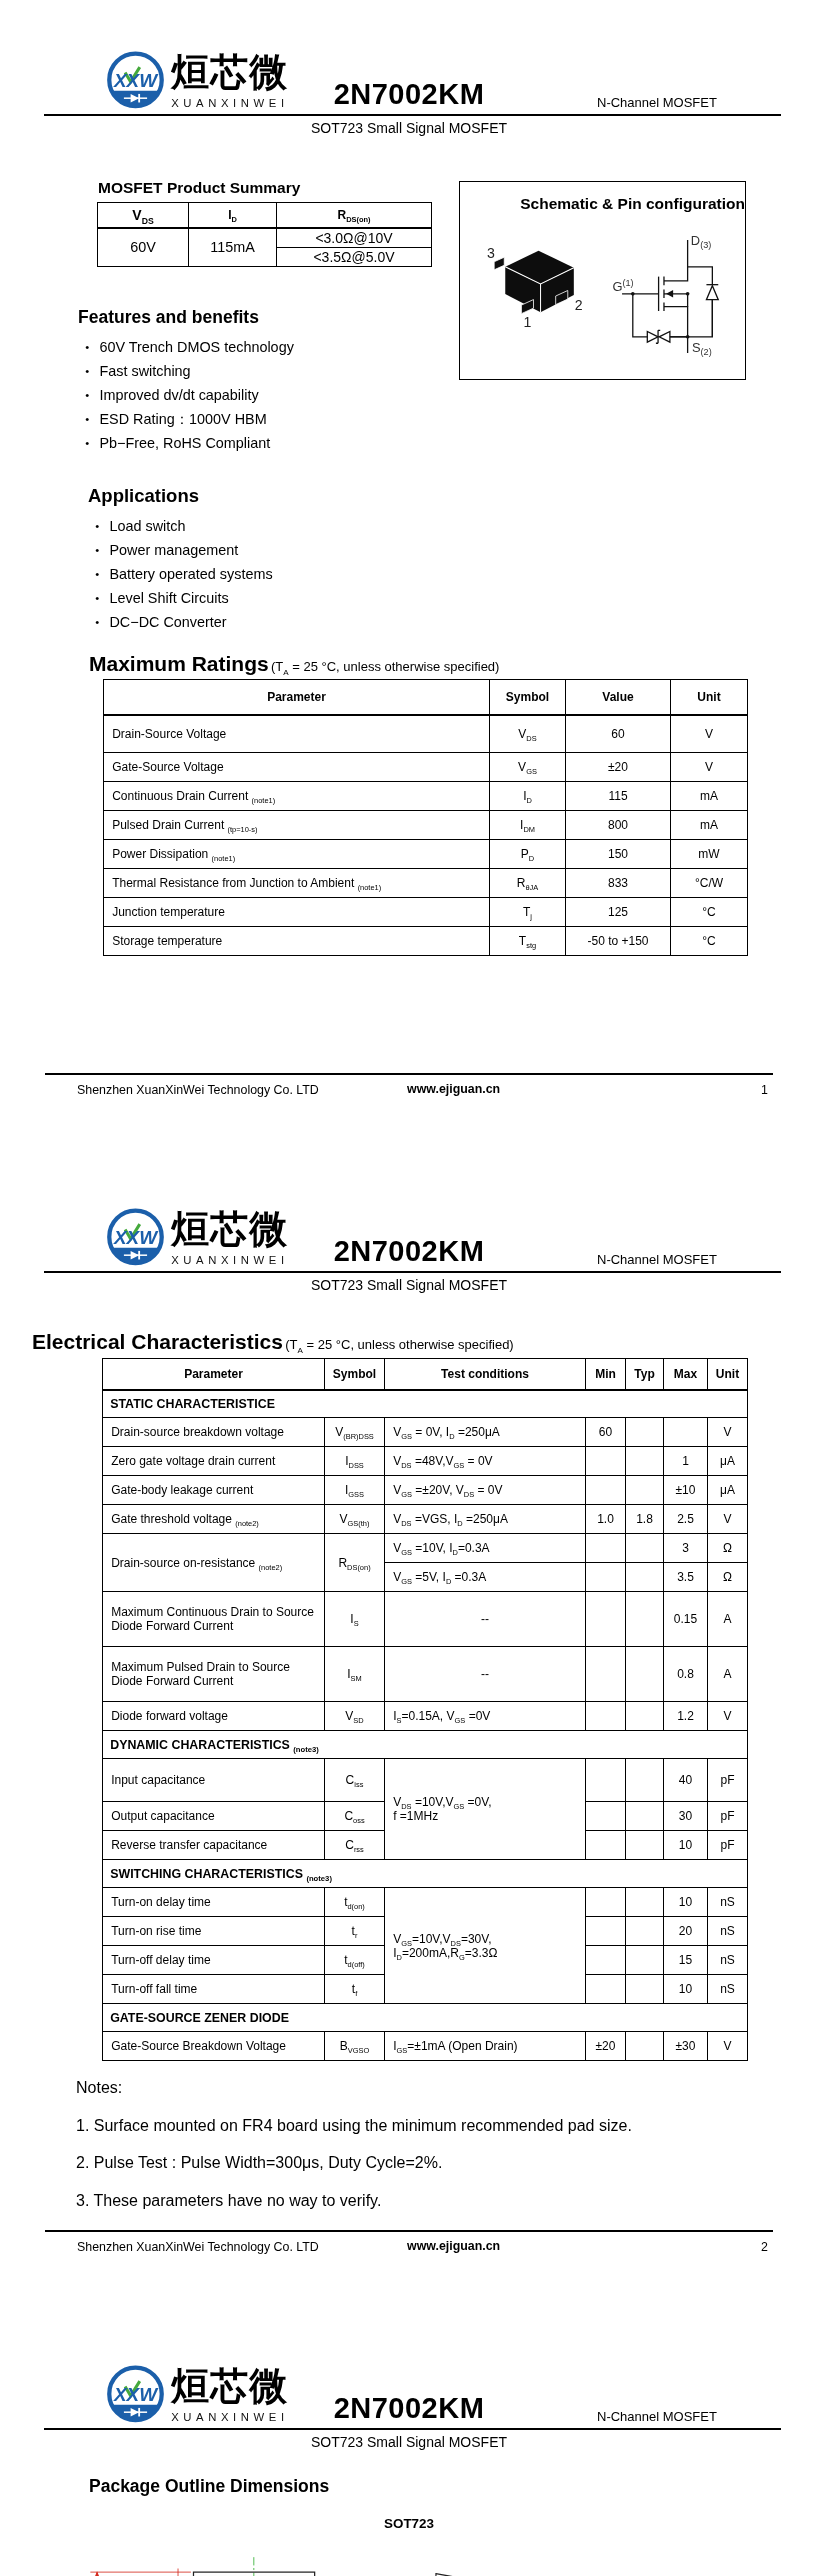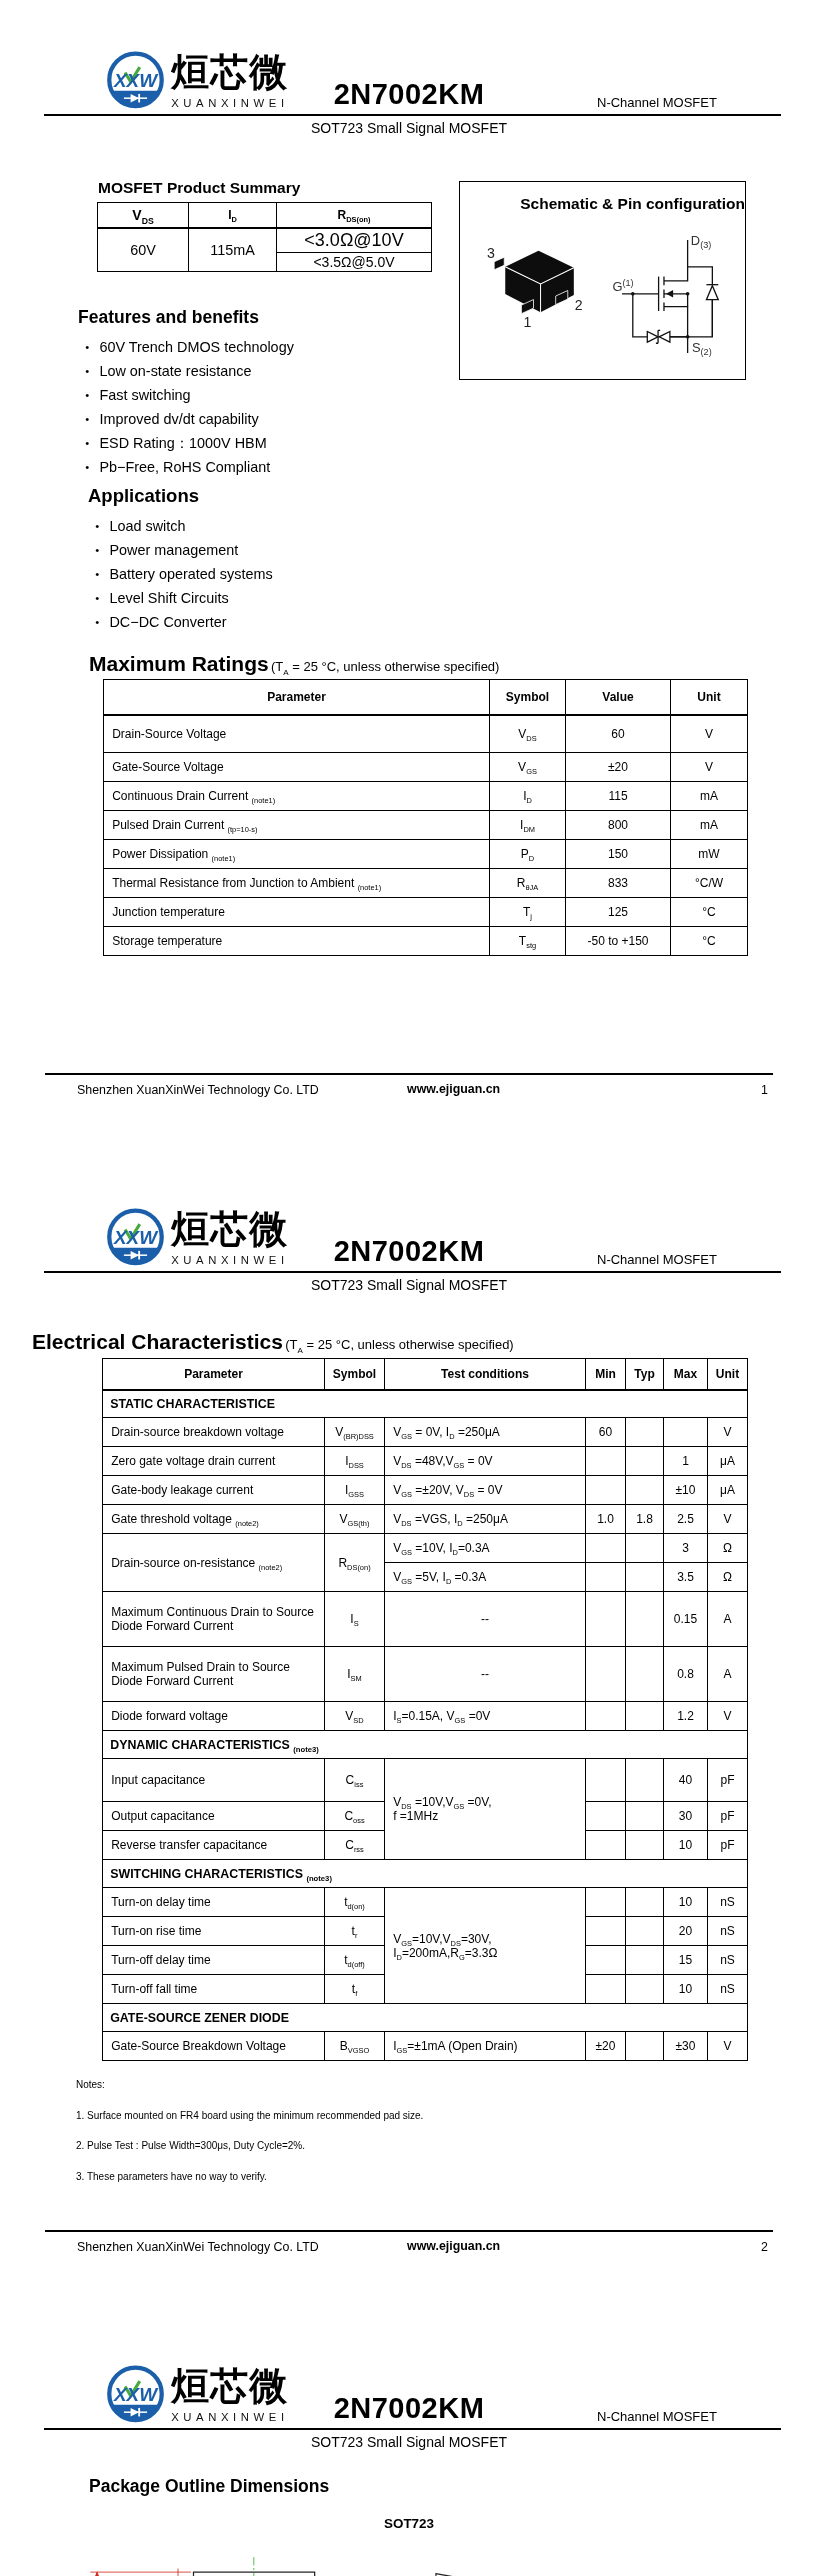--- a/index.html
+++ b/index.html
@@ -40,21 +40,21 @@
   .bitem::before { content:"•"; font-size:11.3px; margin-right:10.3px; position:relative; top:-1.5px; }
 
   
   .pinbox { position:absolute; left:459px; top:181px; width:287px; height:199px; border:1.5px solid #000; }
   .pinbox .t { text-align:right; font-weight:bold; font-size:15.5px; margin-top:13.4px; }
 
   
   .foot-rule { position:absolute; left:45px; width:728px; height:2.1px; background:#000; }
   .foot-txt { position:absolute; font-size:12.4px; }
 
-  .notes { font-size:10px; }
+  .notes { font-size:16px; }
   .notes .n { margin-bottom:19.6px; }
   .center { text-align:center; }
 </style>
 </head>
 <body>
 
 <div class="page">
 
   <div class="logo-wrap">
     <svg width="61" height="61" viewBox="0 0 100 100">
@@ -86,21 +86,21 @@
       </colgroup>
     <tbody>
         <tr class="head">
       <td style="height:25px; font-size:14px;">V<sub>DS</sub></td>
       <td>I<sub>D</sub></td>
       <td>R<sub>DS(on)</sub></td>
     </tr>
     <tr>
       <td rowspan="2" style="font-size:14.4px;">60V</td>
       <td rowspan="2" style="font-size:14.4px;">115mA</td>
-      <td style="height:19.6px; font-size:18px;">&lt;3.0Ω@10V</td>
+      <td style="height:19.6px; font-size:14px;">&lt;3.0Ω@10V</td>
     </tr>
     <tr>
       <td style="height:19.6px; font-size:14px;">&lt;3.5Ω@5.0V</td>
     </tr>
   </tbody>
     </table>
 
   <div class="pinbox">
     <div class="t">Schematic &amp; Pin configuration</div>
 
@@ -144,21 +144,20 @@
       <circle cx="150" cy="200" r="3.4" fill="#111"></circle>
       <text x="156" y="30" font-size="24" fill="#333"><tspan>D</tspan><tspan font-size="17" dy="5">(3)</tspan></text>
       <text x="10" y="114" font-size="24" fill="#333"><tspan>G</tspan><tspan font-size="17" dy="-8">(1)</tspan></text>
       <text x="158" y="228" font-size="24" fill="#333"><tspan>S</tspan><tspan font-size="17" dy="5">(2)</tspan></text>
     </svg>
   </div>
 
   <div class="abs blist" style="left:78px; top:307px;">
     <div class="t">Features and benefits</div>
     <div class="bitem">60V Trench DMOS technology</div>
-    <div class="bitem">Low on-state resistance</div>
     <div class="bitem">Fast switching</div>
     <div class="bitem">Improved dv/dt capability</div>
     <div class="bitem">ESD Rating：1000V HBM</div>
     <div class="bitem">Pb−Free, RoHS Compliant</div>
   </div>
 
   <div class="abs blist" style="left:88px; top:485px;">
     <div class="t" style="font-size:18.5px;">Applications</div>
     <div class="bitem">Load switch</div>
     <div class="bitem">Power management</div>

